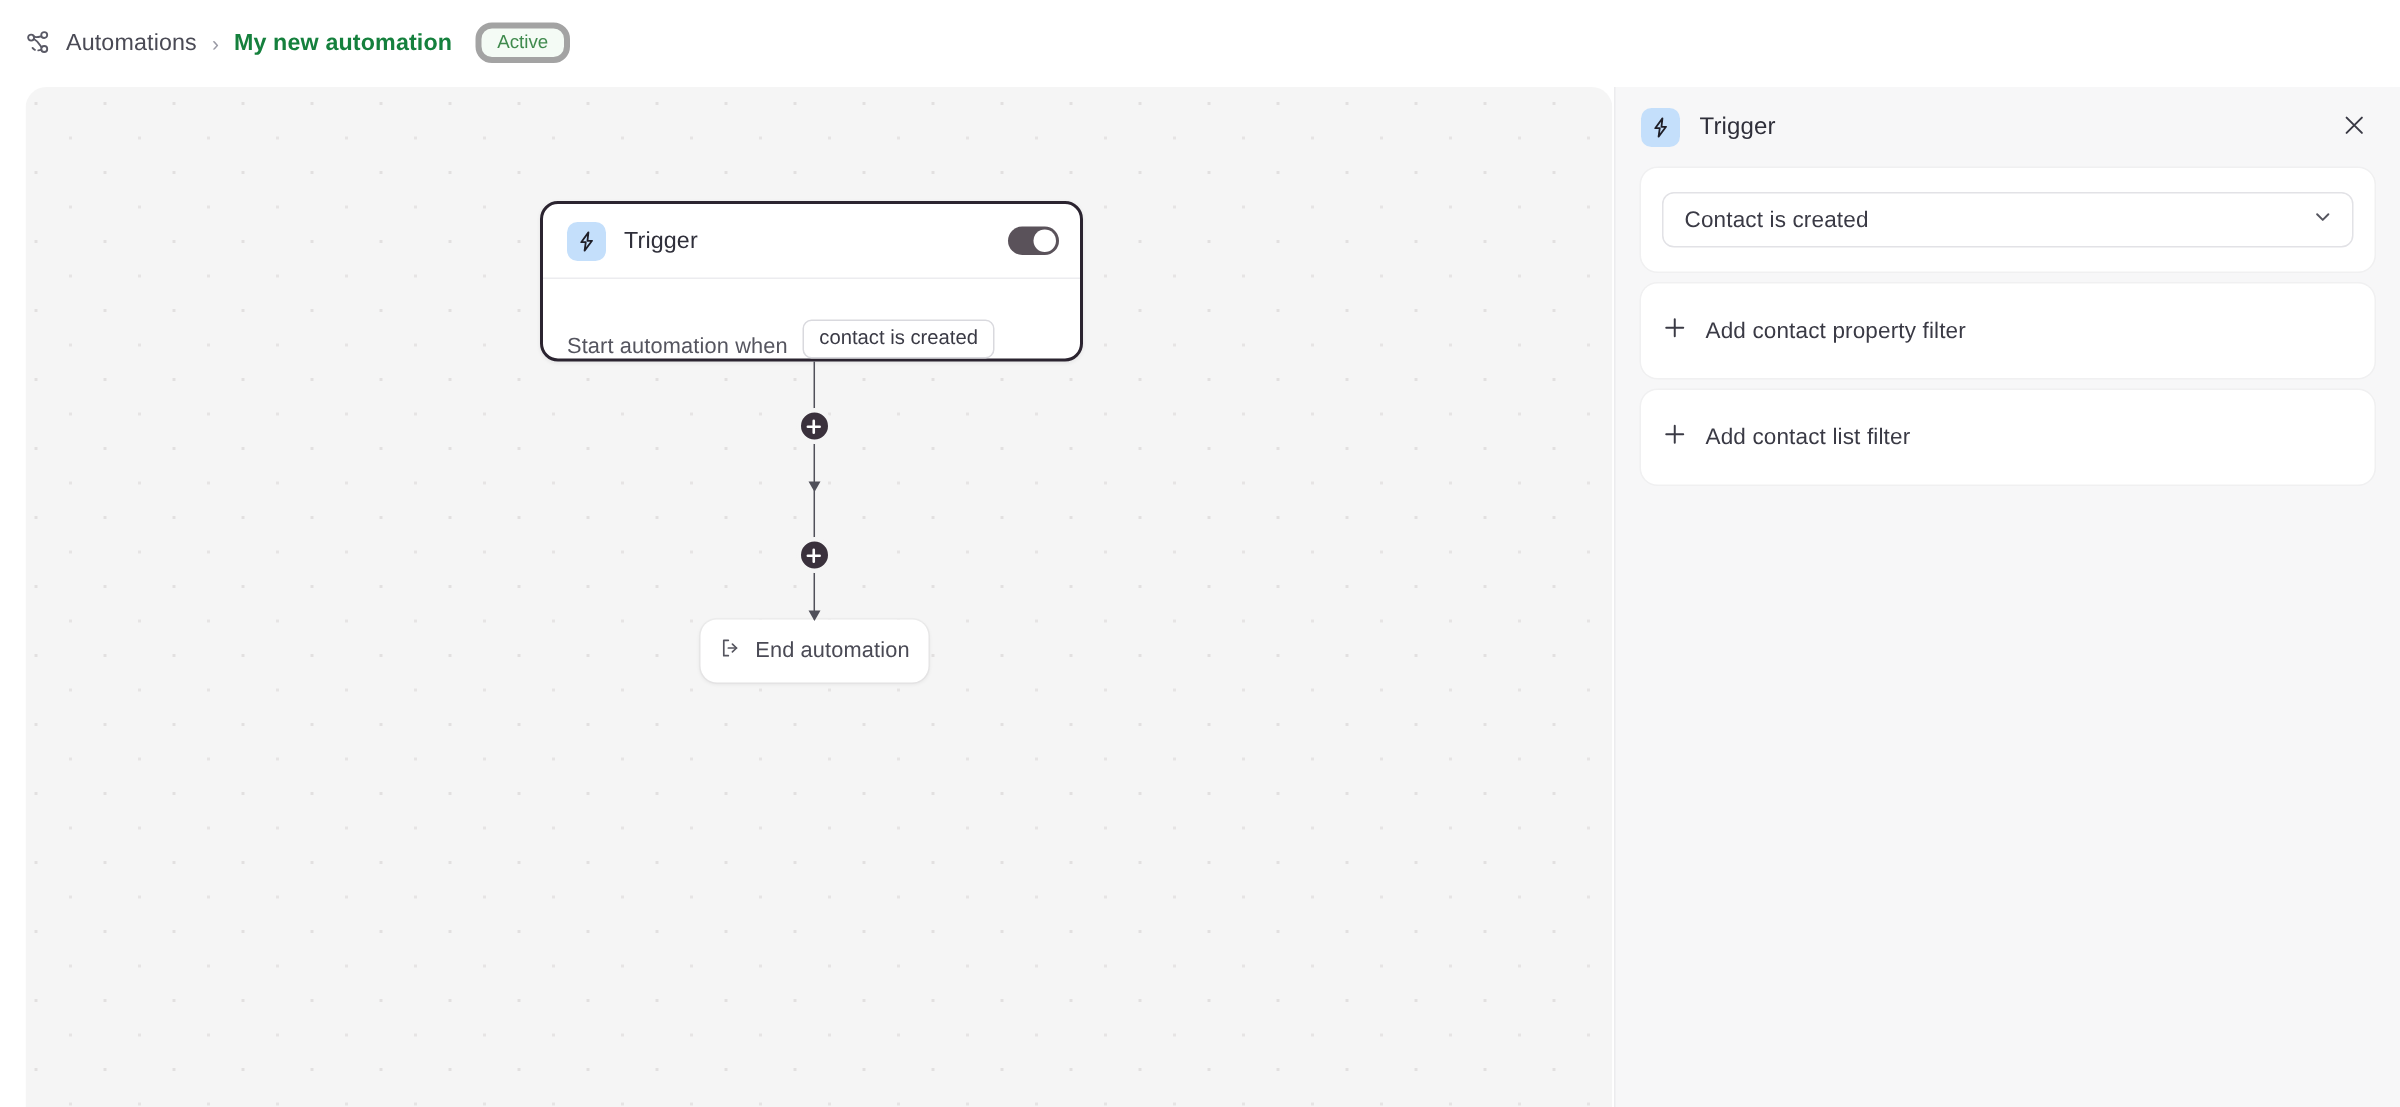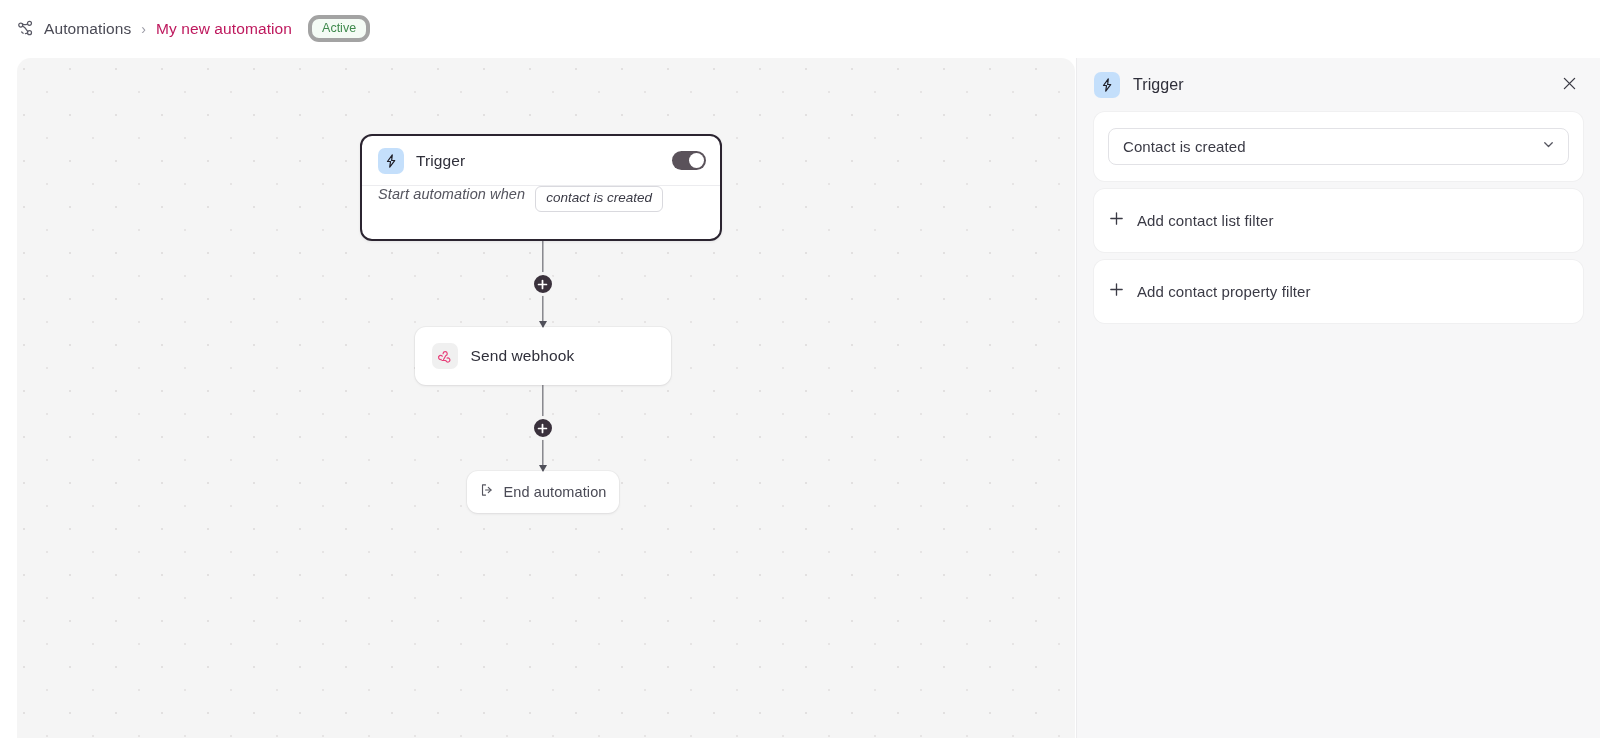--- a/index.html
+++ b/index.html
@@ -36,22 +36,23 @@
     letter-spacing: .1px;
     cursor: pointer;
   }
   .bc-sep {
     font-size: 14px;
     color: #9a9aa5;
     padding: 0 1px;
   }
   .bc-current {
     font-size: 15.5px;
-    color: #be185d;
-    letter-spacing: .1px;
+    color: #15803d;
+    letter-spacing: .1px;
+    font-weight: bold;
   }
   .badge-active {
     margin-left: 7px;
     border: 4px solid #a3a3a3;
     background: #f4fbf5;
     color: #3f8a4d;
     font-size: 12.5px;
     padding: 3px 10px 4px;
     border-radius: 11px;
     line-height: 1;
@@ -153,23 +154,22 @@
   .toggle .knob {
     position: absolute;
     right: 2px; top: 2px;
     width: 15px; height: 15px;
     background: #ffffff;
     border-radius: 50%;
   }
   .trigger-body {
     height: 53px;
     display: flex;
-    align-items: flex-start;
+    align-items: flex-end;
     padding: 0 16px;
-    font-style: italic;
   }
   .tb-label {
     font-size: 14.5px;
     color: #55555f;
     letter-spacing: .1px;
   }
   .tb-chip {
     margin-left: 10px;
     border: 1px solid #d9d9de;
     border-radius: 6px;
@@ -382,30 +382,20 @@
     <div class="connector c1">
       <span class="conn-line"></span>
       <span class="conn-arrow"></span>
       <span class="add-btn">
         <svg width="11" height="11" viewBox="0 0 12 12" stroke="#ffffff" stroke-width="1.9" stroke-linecap="round">
           <path d="M6 1.7 V10.3 M1.7 6 H10.3"></path>
         </svg>
       </span>
     </div>
 
-    <div class="action-node">
-      <span class="icon-tile grey">
-        <svg width="16" height="16" viewBox="0 0 20 20" fill="none" stroke="#e8407a" stroke-width="1.5" stroke-linecap="round" stroke-linejoin="round">
-          <path d="M7.6 7.1 A2.6 2.6 0 1 1 10.9 9.6 L8.2 14.4"></path>
-          <path d="M12.6 12.6 A2.6 2.6 0 1 1 11 15.6 H6.1"></path>
-          <path d="M6.6 10.2 A2.6 2.6 0 1 0 5.2 14.3"></path>
-        </svg>
-      </span>
-      <span class="action-label">Send webhook</span>
-    </div>
 
     <div class="connector c2">
       <span class="conn-line"></span>
       <span class="conn-arrow"></span>
       <span class="add-btn">
         <svg width="11" height="11" viewBox="0 0 12 12" stroke="#ffffff" stroke-width="1.9" stroke-linecap="round">
           <path d="M6 1.7 V10.3 M1.7 6 H10.3"></path>
         </svg>
       </span>
     </div>
@@ -454,25 +444,25 @@
       </span>
     </div>
   </div>
 
   <div class="panel-card filter-card">
     <span class="plus-ico">
       <svg width="17" height="17" viewBox="0 0 18 18" stroke="#3a3a45" stroke-width="1.4" stroke-linecap="round">
         <path d="M9 3 V15 M3 9 H15"></path>
       </svg>
     </span>
-    <span class="filter-label">Add contact list filter</span>
+    <span class="filter-label">Add contact property filter</span>
   </div>
 
   <div class="panel-card filter-card">
     <span class="plus-ico">
       <svg width="17" height="17" viewBox="0 0 18 18" stroke="#3a3a45" stroke-width="1.4" stroke-linecap="round">
         <path d="M9 3 V15 M3 9 H15"></path>
       </svg>
     </span>
-    <span class="filter-label">Add contact property filter</span>
+    <span class="filter-label">Add contact list filter</span>
   </div>
 
 </div>
 
 </body></html>

